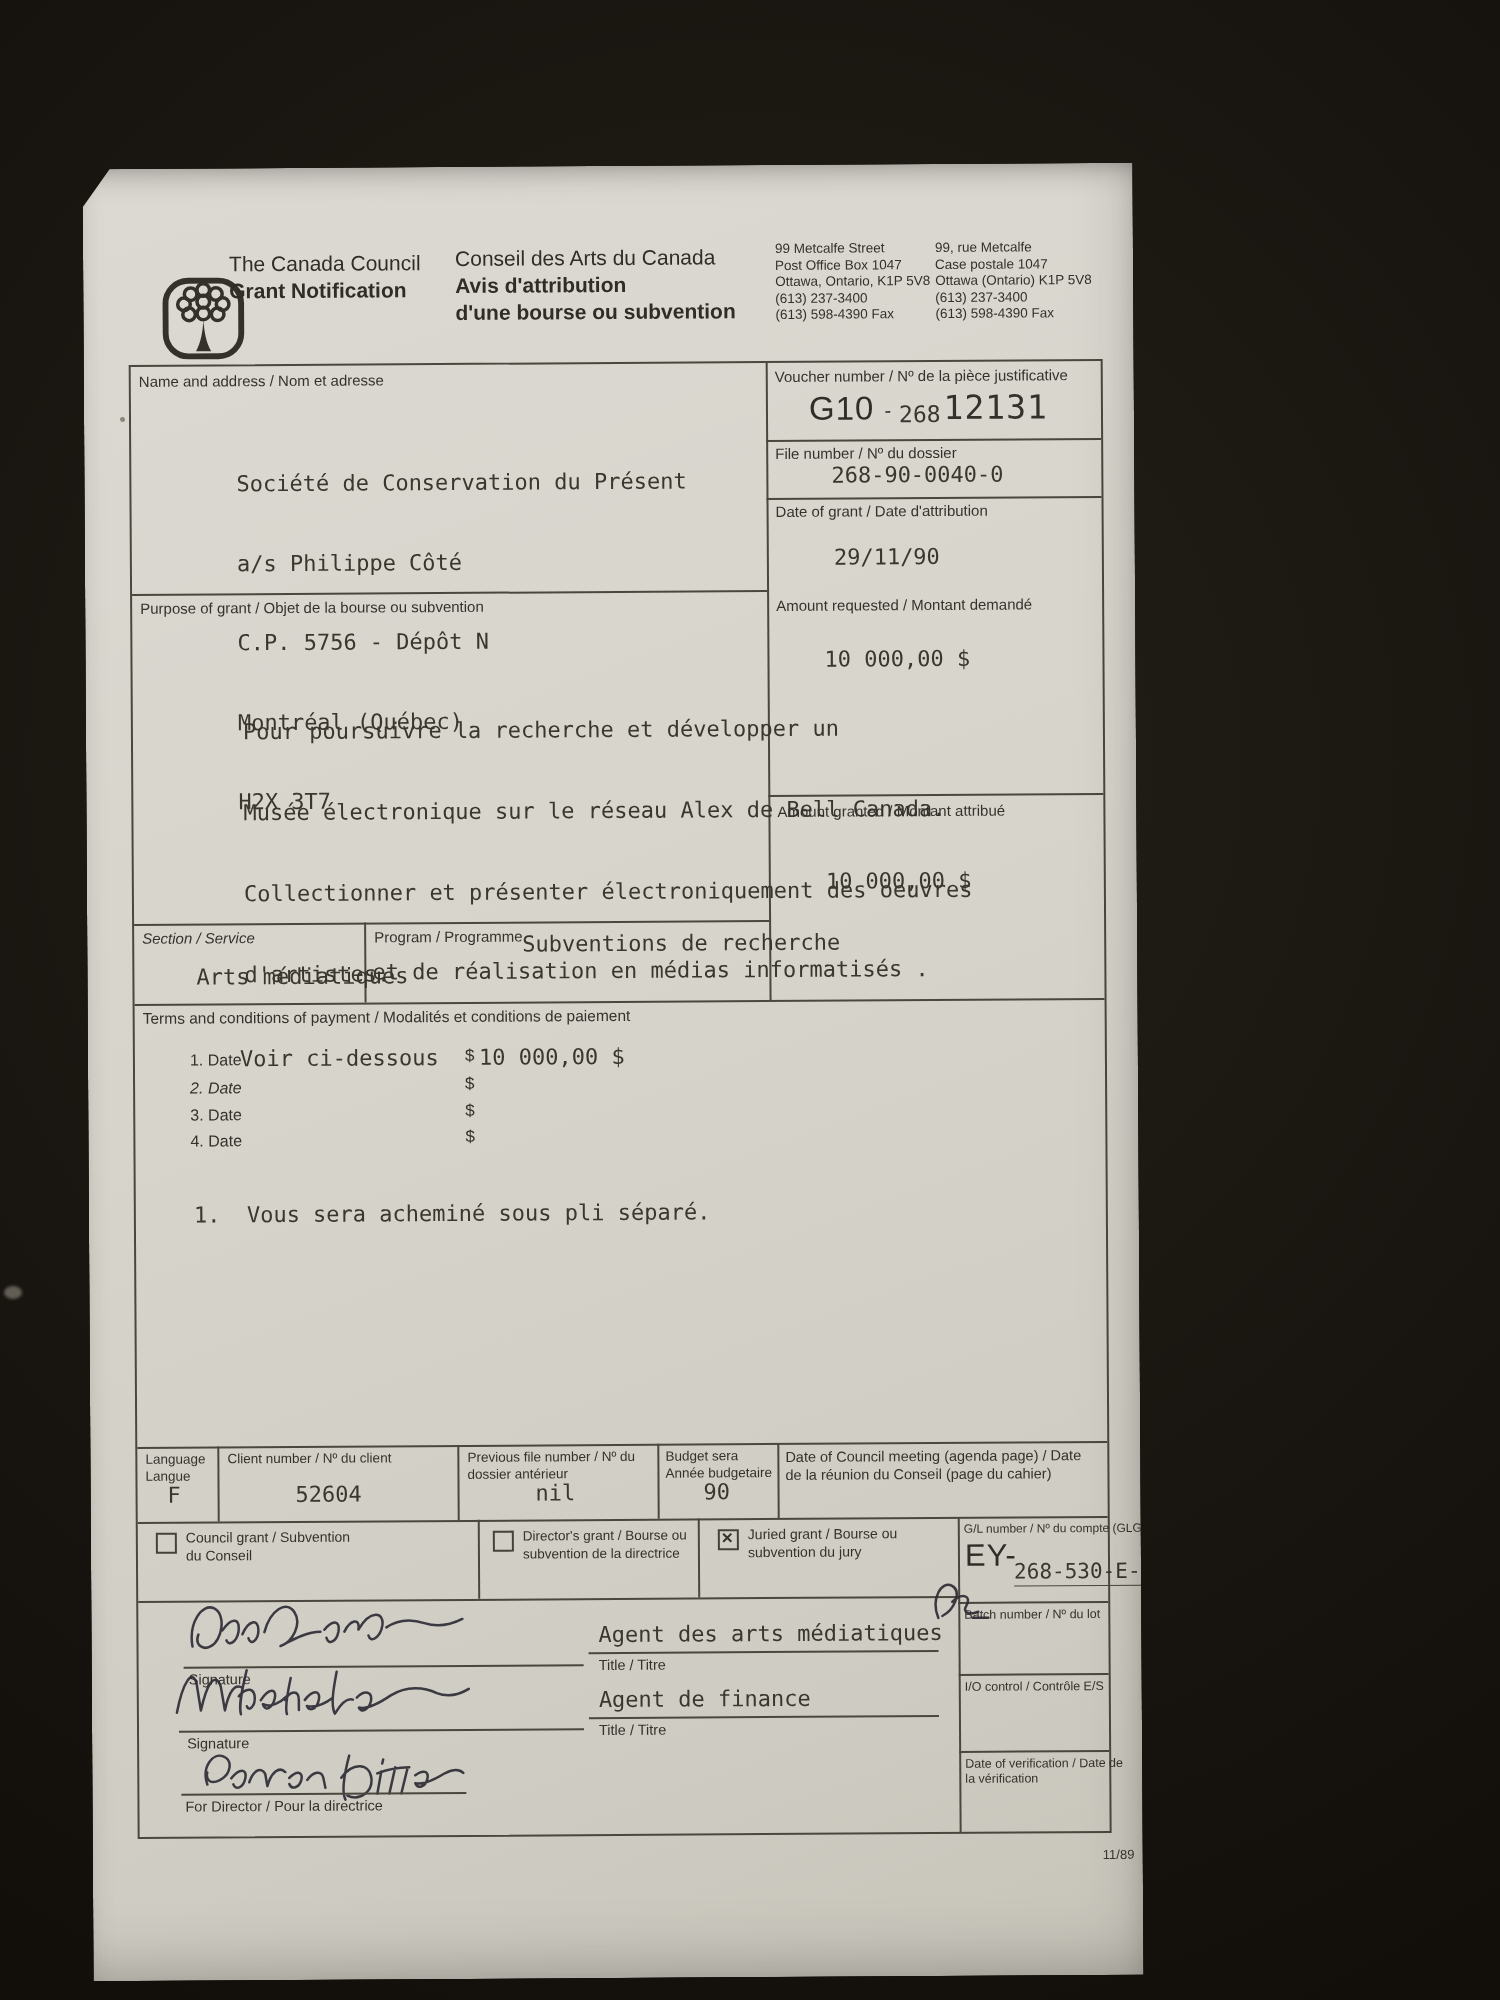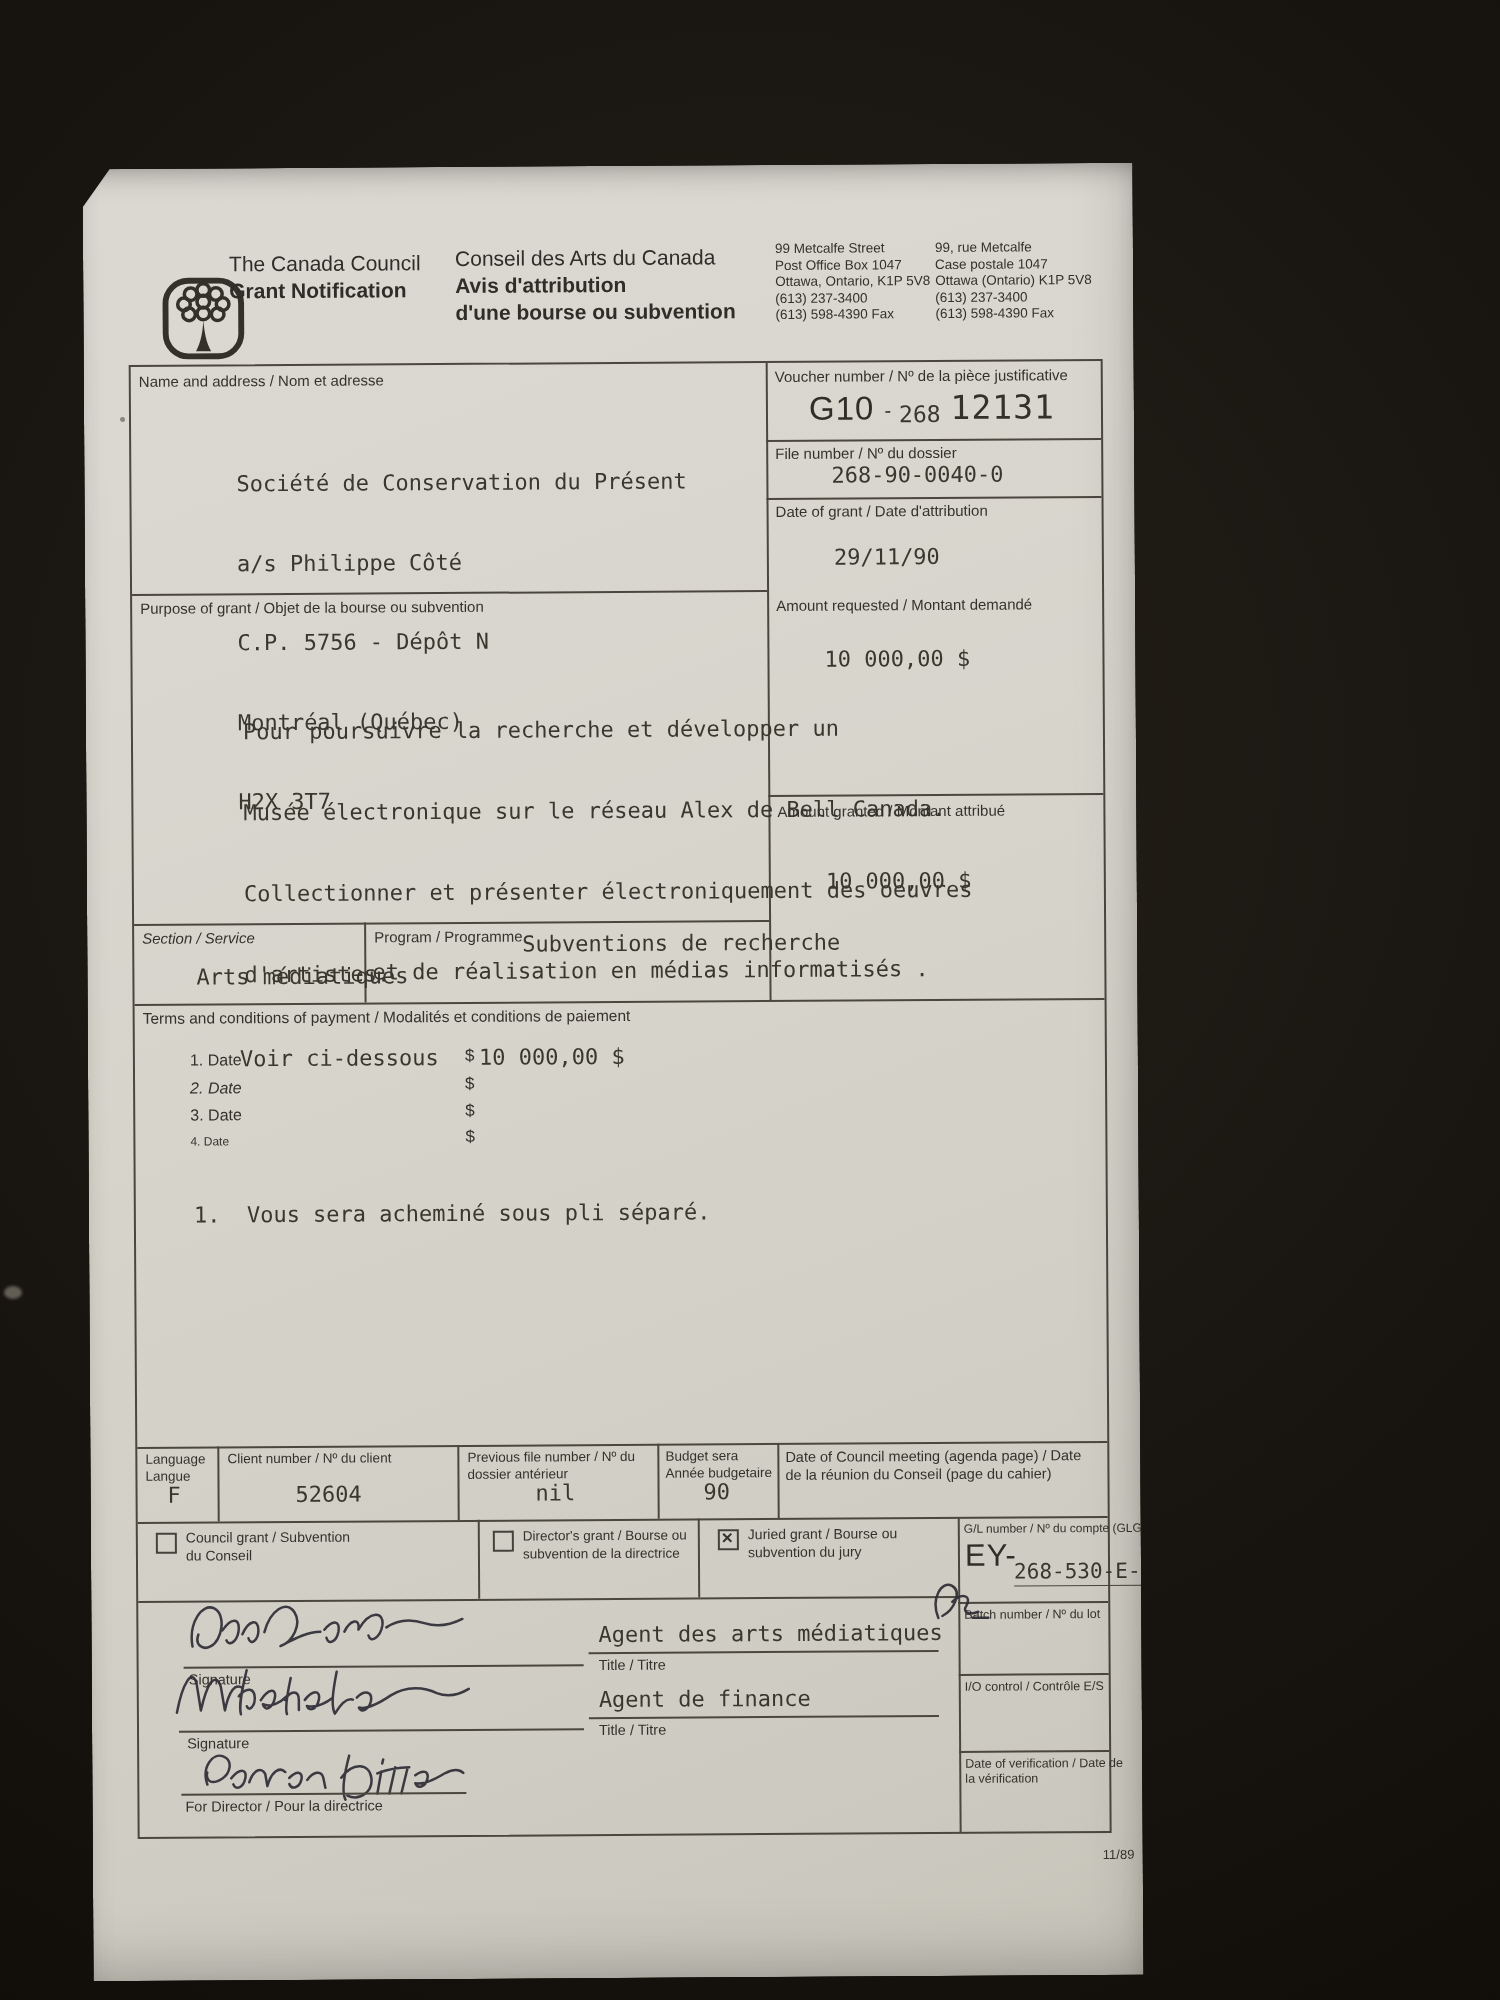--- a/index.html
+++ b/index.html
@@ -26,21 +26,21 @@
   .b{font-weight:700;}
   .addr{position:absolute;font-size:13.5px;color:#33312b;line-height:16.5px;white-space:nowrap;}
   .formbox{position:absolute;left:45px;top:196px;width:970px;height:1470px;border:2px solid #4b473f;}
   .hl,.vl{position:absolute;background:#4b473f;display:block;}
   .hl{height:2px;}
   .vl{width:2px;}
   .bigprint{position:absolute;font-size:33px;color:#302e29;letter-spacing:1px;}
   .stamp{font-family:"DejaVu Sans Mono",monospace;font-size:33px;color:#34312b;letter-spacing:1px;}
   .vrow{position:absolute;left:646px;top:26px;display:flex;align-items:baseline;}
   .vrow .dash{font-size:20px;color:#35322c;margin:0 8px 0 10px;position:relative;top:-2px;}
-  .vrow .typed268{font-family:"DejaVu Sans Mono",monospace;font-size:23px;color:#3a372f;position:relative;top:3px;margin-right:10px;}
+  .vrow .typed268{font-family:"DejaVu Sans Mono",monospace;font-size:23px;color:#3a372f;position:relative;top:3px;margin-right:3px;}
   .cb{position:absolute;width:17px;height:17px;border:2px solid #45423c;background:transparent;}
   .cb span{position:absolute;left:1px;top:-2px;font-size:15px;font-weight:700;color:#35322c;}
   .cblabel{position:absolute;font-size:14px;color:#35322c;line-height:17.5px;}
   .sigsvg{position:absolute;}
   .ink{stroke:#2e2d35;stroke-width:2.5;fill:none;stroke-linecap:round;stroke-linejoin:round;opacity:.92;}
   .speck{position:absolute;left:36px;top:248px;width:5px;height:5px;border-radius:50%;background:#8a867c;}
   .footer-code{position:absolute;left:982px;top:1684px;font-size:13px;color:#3a372f;margin-left:28px;}
   .nowrap{white-space:nowrap;}
 </style>
 </head>
@@ -174,21 +174,21 @@
       </div>
       <div>
         <span class="lbl" style="left:55px;top:713px;font-size:16px;font-style:italic;">2. Date</span>
         <span class="lbl" style="left:330px;top:710px;font-size:17px;">$</span>
       </div>
       <div>
         <span class="lbl" style="left:55px;top:740px;font-size:16px;">3. Date</span>
         <span class="lbl" style="left:330px;top:737px;font-size:17px;">$</span>
       </div>
       <div>
-        <span class="lbl" style="left:55px;top:766px;font-size:12px;">4. Date</span>
+        <span class="lbl" style="left:55px;top:766px;font-size:16px;">4. Date</span>
         <span class="lbl" style="left:330px;top:763px;font-size:17px;">$</span>
       </div>
 
       <div class="mono" style="left:58px;top:836px;">1.  Vous sera acheminé sous pli séparé.</div>
 
       <div class="lbl-sm" style="left:8px;top:1085px;">Language</div>
       <div class="lbl-sm" style="left:8px;top:1102px;">Langue</div>
       <div class="mono" style="left:30px;top:1116px;">F</div>
 
       <div class="lbl-sm" style="left:90px;top:1085px;">Client number / Nº du client</div>

